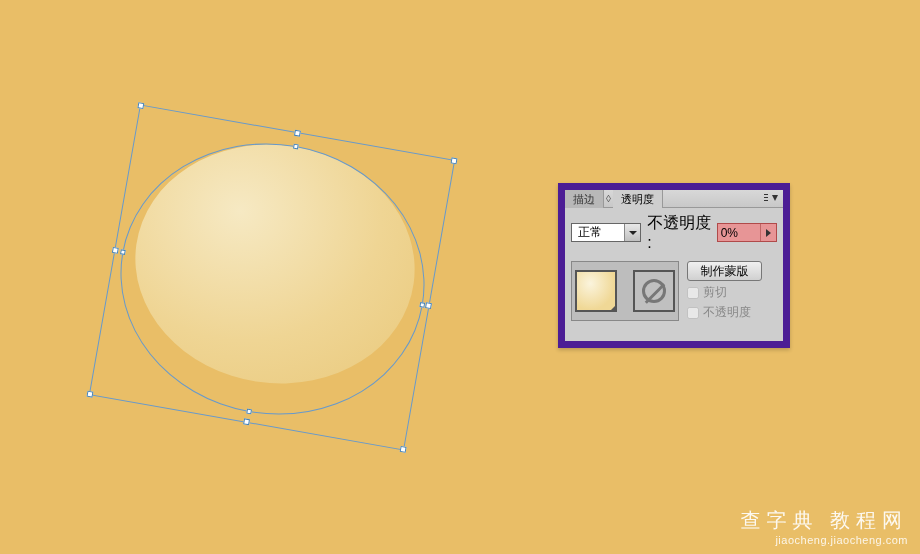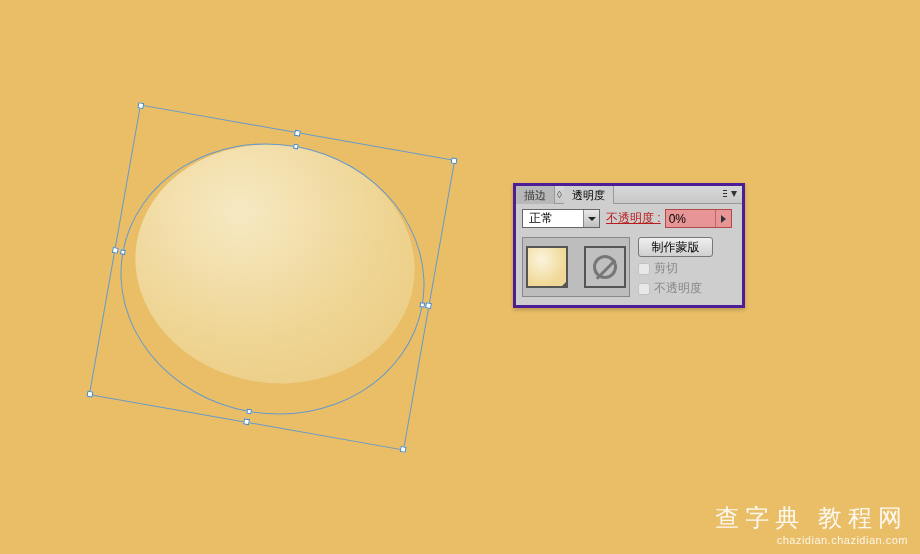--- a/index.html
+++ b/index.html
@@ -85,25 +85,25 @@
       border: 1px solid #4682B4;
     }
     .outer-ellipse .a1 { left: calc(50% - 3px); top: -3px; }
     .outer-ellipse .a2 { right: -3px; top: calc(50% - 3px); }
     .outer-ellipse .a3 { left: calc(50% - 3px); bottom: -3px; }
     .outer-ellipse .a4 { left: -3px; top: calc(50% - 3px); }
     
     
     .panel {
       position: absolute;
-      left: 513px;
+      left: 558px;
       top: 183px;
       width: 232px;
       background: #CECECE;
-      border: 3px solid #4c1d95;
+      border: 7px solid #4c1d95;
       box-shadow: 0 2px 4px rgba(0,0,0,0.2);
     }
     
     .panel-tabs {
       display: flex;
       align-items: center;
       background: linear-gradient(#D8D8D8, #C8C8C8);
       border-bottom: 1px solid #999;
       height: 18px;
       position: relative;
@@ -170,21 +170,21 @@
       border-left: 1px solid #888;
       display:flex;align-items:center;justify-content:center;
     }
     .blend-arrow::after{
       content:"";
       border-left:4px solid transparent;
       border-right:4px solid transparent;
       border-top:4px solid #222;
     }
     
-    .opacity-label { font-size: 12px; color: #b91c1c; margin-left: 2px; text-decoration: underline;}
+    .opacity-label { font-size: 16px; color: #000000; margin-left: 2px;}
     
     .opacity-field {
       display: flex;
       align-items: center;
       background: #E79596;
       border: 1px solid #B04A4A;
       height: 19px;
       width: 67px;
       position: relative;
     }
@@ -206,21 +206,21 @@
     }
     .opacity-arrow::after{
       content:"";
       border-top:4px solid transparent;
       border-bottom:4px solid transparent;
       border-left:5px solid #333;
     }
     
     .panel-row2 {
       display: flex;
-      padding: 4px 6px 8px;
+      padding: 4px 6px 20px;
       gap: 8px;
     }
     
     .thumbs-wrap {
       display:flex;
       background: #BDBDBD;
       border: 1px solid #888;
       padding: 3px;
       gap: 16px;
       position: relative;
@@ -292,21 +292,21 @@
     
     .footer {
       position: absolute;
       right: 12px;
       bottom: 8px;
       text-align: right;
       color: #fff;
       font-family: "SimSun","Microsoft YaHei",sans-serif;
     }
     .footer .line1 {
-      font-size: 24px;
+      font-size: 20px;
       letter-spacing: 6px;
       opacity: 0.9;
       font-weight: normal;
     }
     .footer .line2 {
       font-size: 11px;
       opacity: 0.85;
       letter-spacing: 0.5px;
     }
   </style>
@@ -376,14 +376,14 @@
       <label class="check-row">
         <input type="checkbox" disabled="" style="">
         <span>不透明度</span>
       </label>
     </div>
   </div>
 </div>
 
 <div class="footer">
   <div class="line1">查字典 教程网</div>
-  <div class="line2">chazidian.chazidian.com</div>
+  <div class="line2">jiaocheng.jiaocheng.com</div>
 </div>
 
 </body></html>

